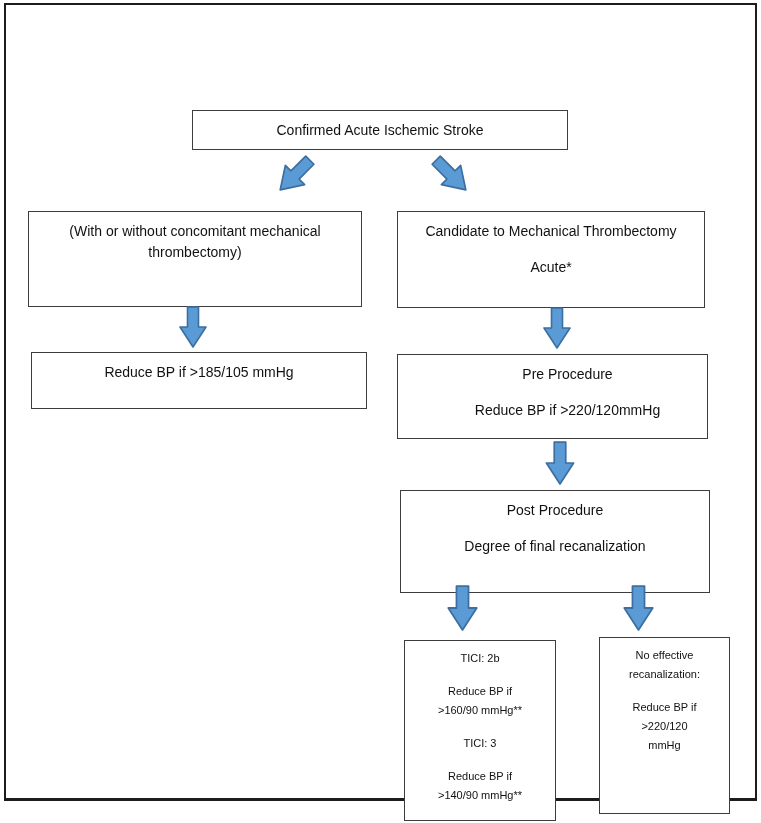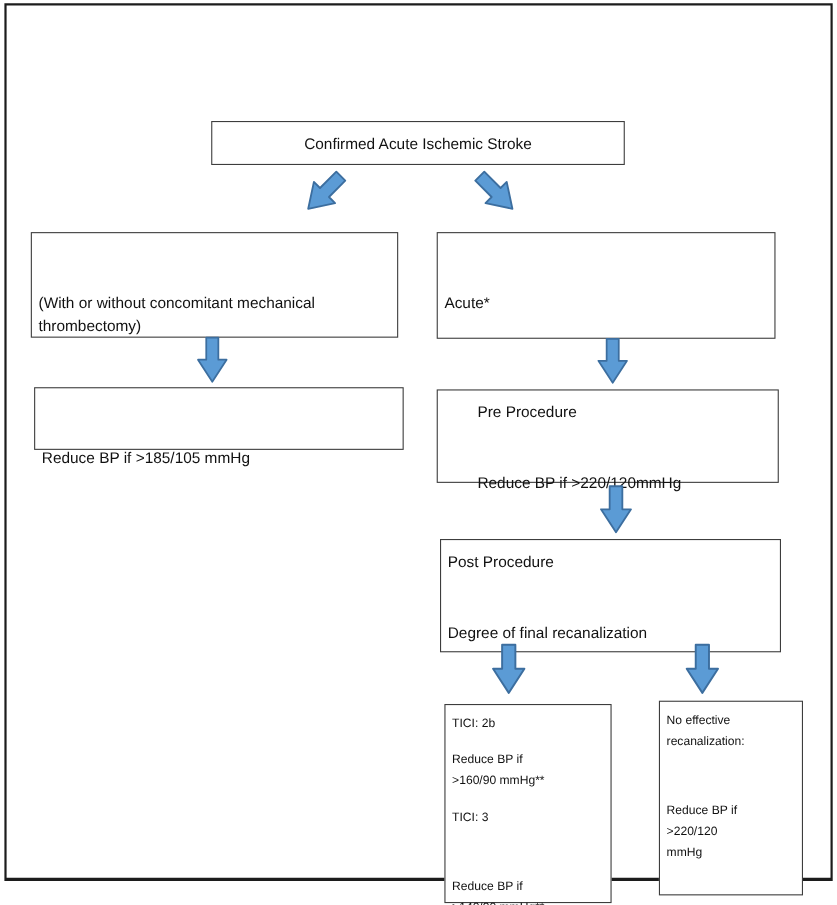--- a/index.html
+++ b/index.html
@@ -18,26 +18,26 @@
     width: 753px; height: 798px;
     box-sizing: border-box;
     border: 2px solid var(--outer-border, #1c1c1c);
     border-bottom-width: 3px;
   }
   .box {
     position: absolute;
     box-sizing: border-box;
     background: #fff;
     border: 1px solid var(--box-border, #3d3d3d);
-    text-align: left;
+    text-align: center;
     font-size: 14px;
     padding: 9px 6px 0;
   }
   .box .para { margin: 0 0 15px; }
-  .box .para:last-child { margin-bottom: 0; margin-top: 44px; }
+  .box .para:last-child { margin-bottom: 0; }
   .bline { line-height: 21px; white-space: nowrap; }
   .box.center-v {
     display: flex; align-items: center; justify-content: center;
     padding: 0;
   }
   .box.center-v .para { margin: 0; }
   .box.small { font-size: 11px; padding-top: 8px; }
   .box.small .bline { line-height: 19px; }
   .box.small .para { margin-bottom: 14px; }
 
@@ -97,20 +97,23 @@
   </svg>
 
   <div class="box b-reduce185">
     <div class="para">
       <div class="bline">Reduce BP if &gt;185/105 mmHg</div>
     </div>
   </div>
 
   <div class="box b-mech">
     <div class="para">
+      <div class="bline">Candidate to Mechanical Thrombectomy</div>
+    </div>
+    <div class="para">
       <div class="bline">Acute*</div>
     </div>
   </div>
 
   <svg class="arrow arr-mech" viewBox="0 0 28 42">
     <path d="M8.5 1 H19.5 V21 H27 L14 41 L1 21 H8.5 Z"></path>
   </svg>
 
   <div class="box b-pre">
     <div class="para">

